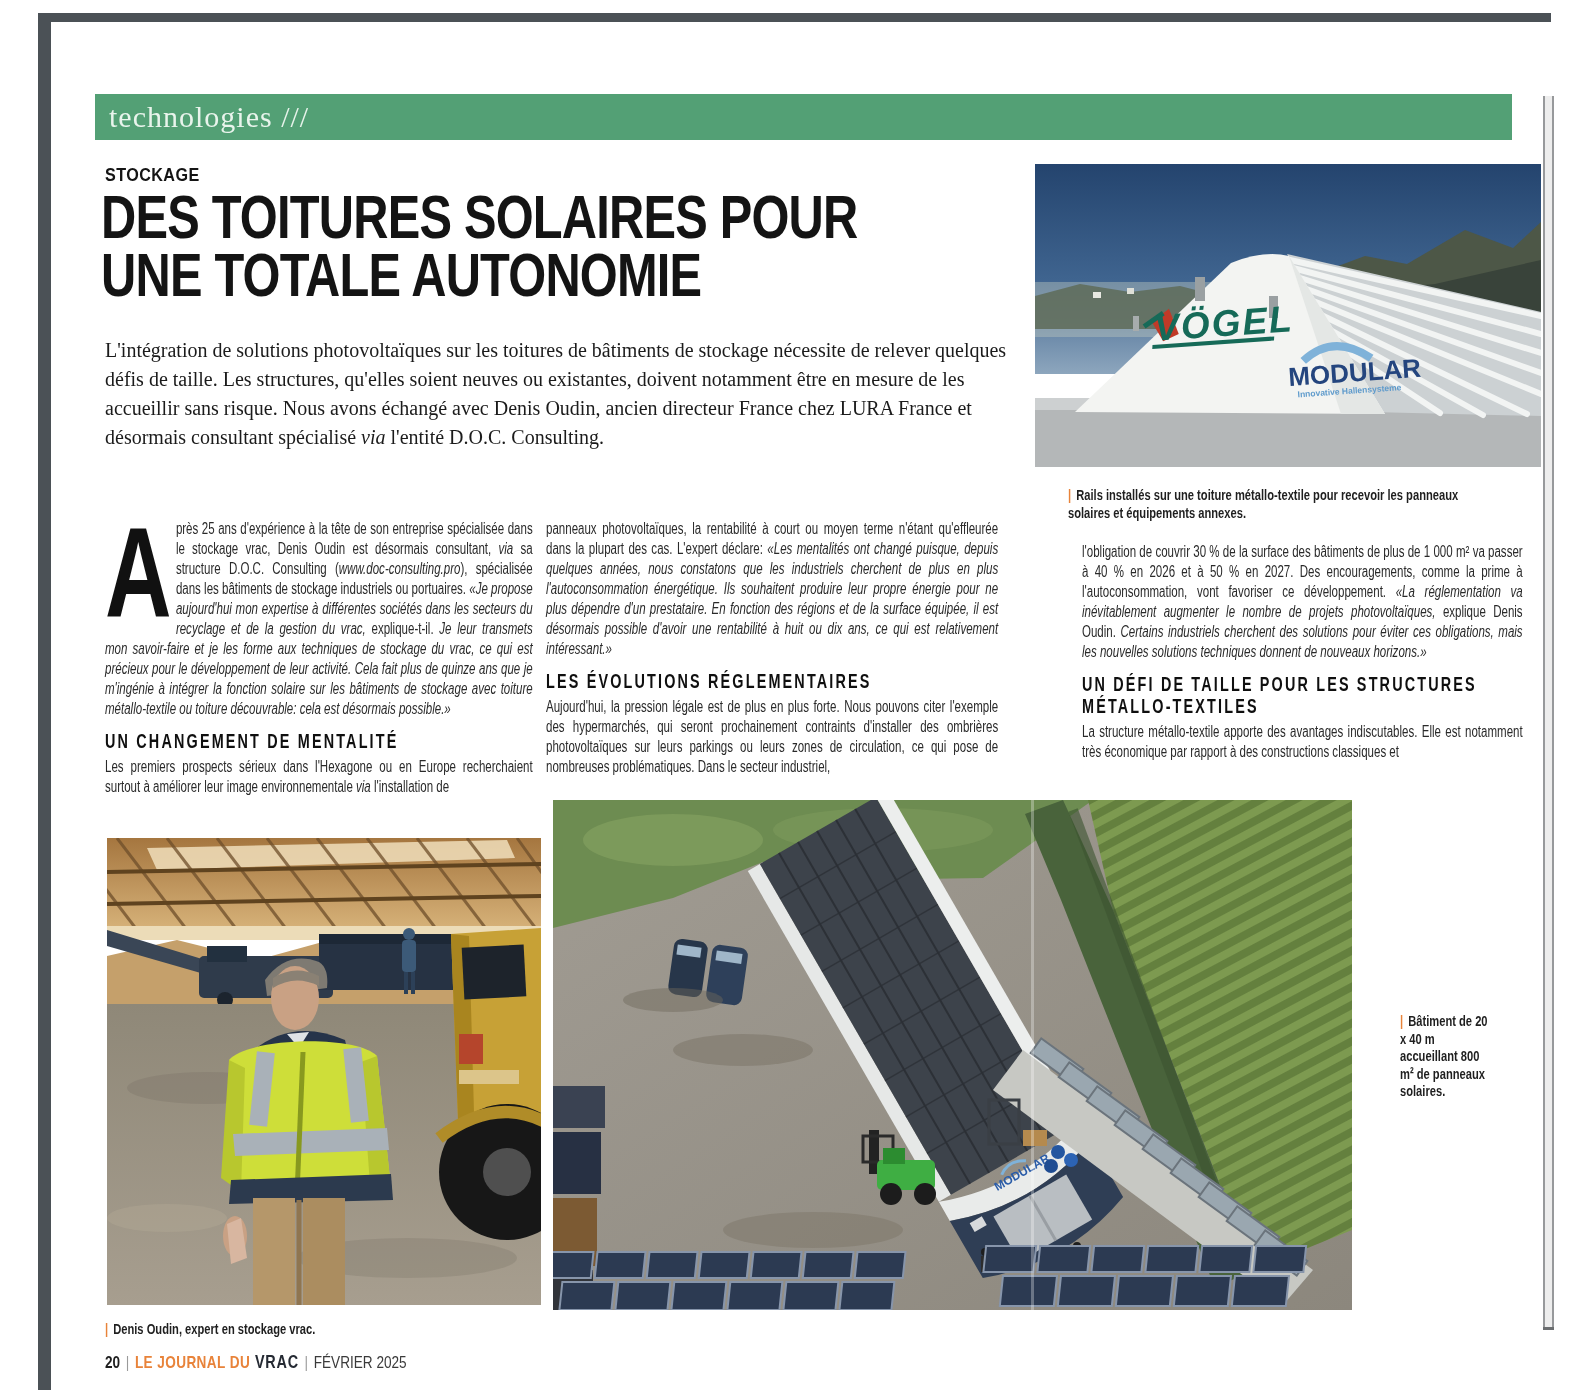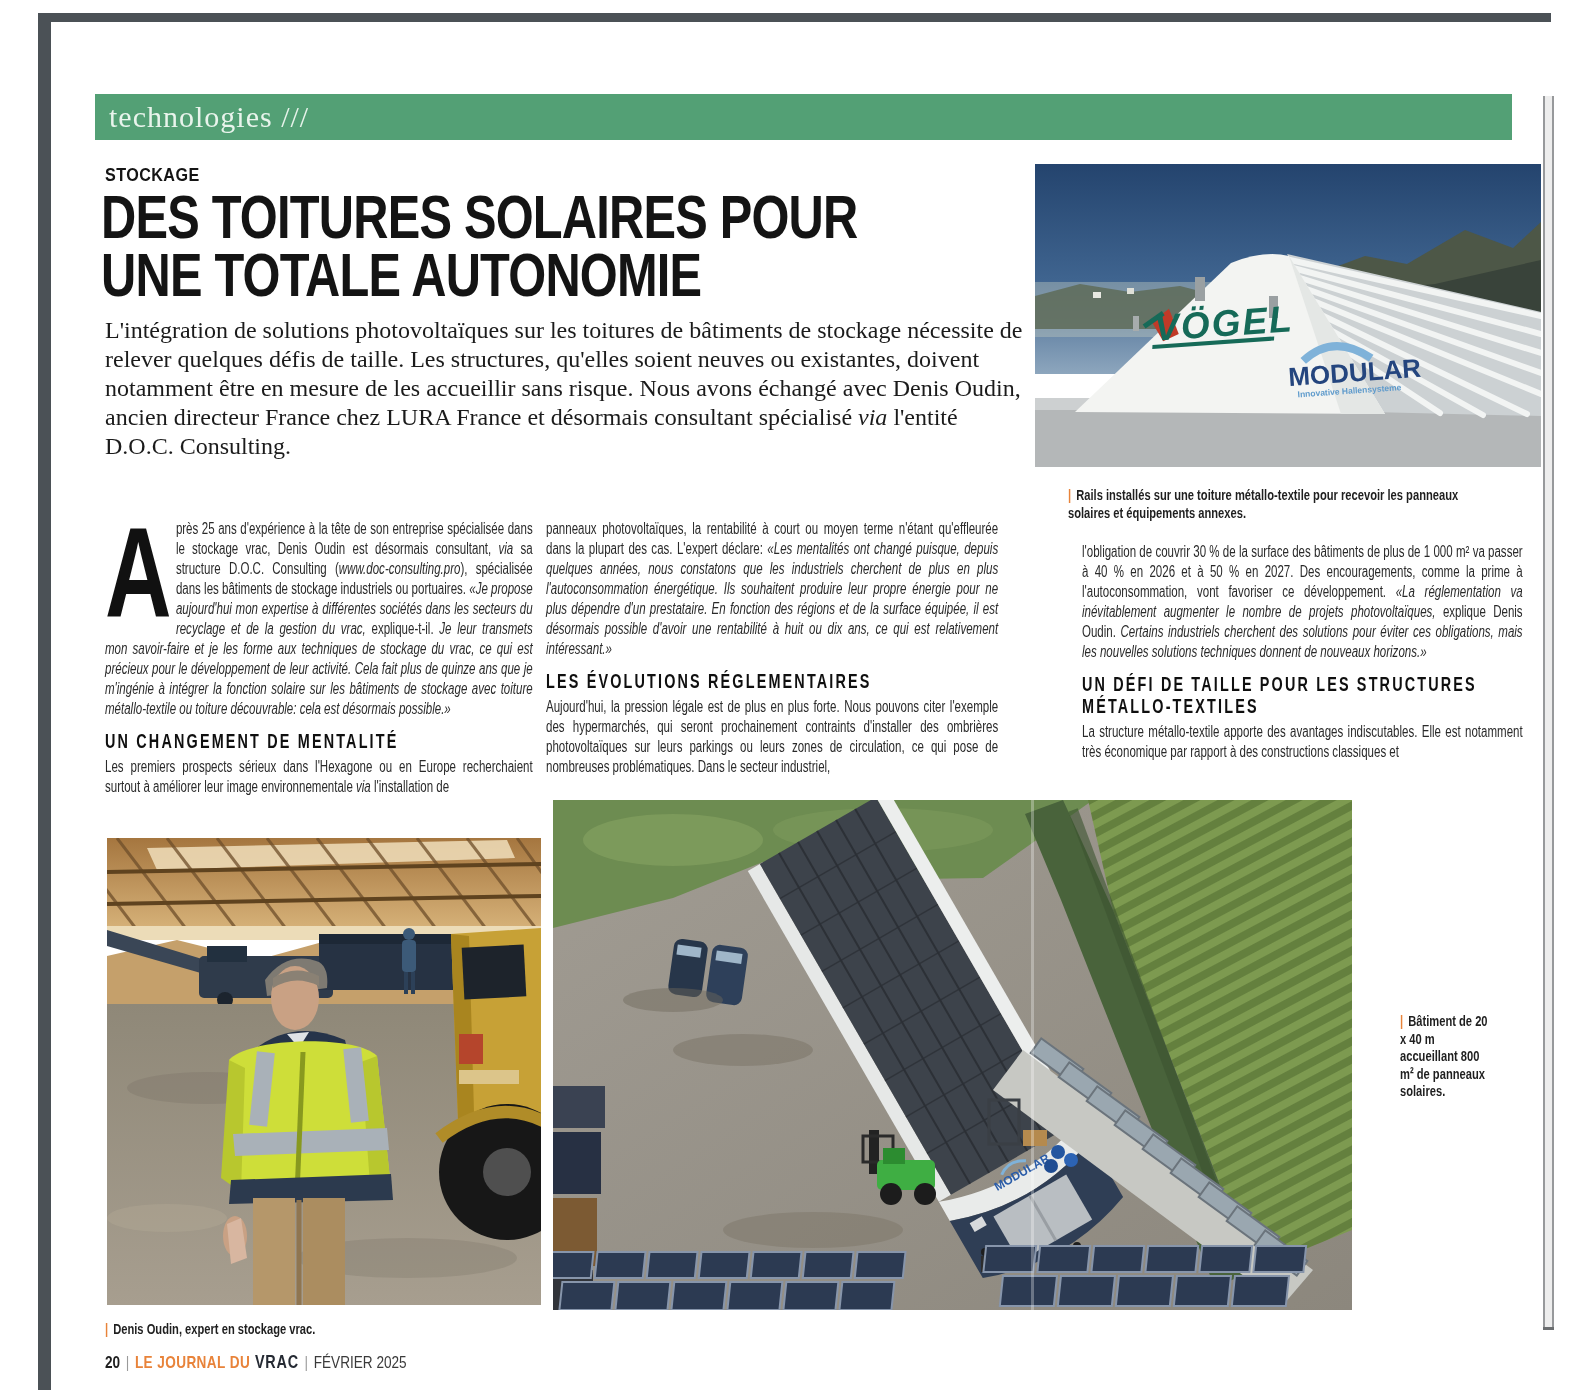--- a/index.html
+++ b/index.html
@@ -13,22 +13,22 @@
   .edge-strip::after{content:"";position:absolute;left:-2px;bottom:0;width:11px;height:3px;background:#6b6e70;}
   
   .banner{position:absolute;left:95px;top:94px;width:1417px;height:46px;background:#53a075;}
   .banner-label{font-family:Liberation Serif, serif;font-size:30px;color:#e9f4ec;
                 padding:6px 0 0 14px;letter-spacing:1px;}
   
   .category{position:absolute;left:105px;top:164px;font-size:19px;font-weight:bold;color:#141414;
             letter-spacing:.5px;transform:scaleX(.85);transform-origin:0 0;}
   .headline{position:absolute;left:101px;top:188px;font-size:61px;line-height:58px;font-weight:bold;
             color:#141414;letter-spacing:-1px;transform:scaleX(.8);transform-origin:0 0;white-space:nowrap;}
-  .lead{position:absolute;left:105px;top:316px;width:920px;font-family:"Liberation Serif",serif;
-        font-size:24px;line-height:29px;color:#1b1b1b;}
+  .lead{position:absolute;left:105px;top:336px;width:920px;font-family:"Liberation Serif",serif;
+        font-size:20px;line-height:29px;color:#1b1b1b;}
   
   .colwrap{position:absolute;transform:scaleX(.72);transform-origin:0 0;font-size:16px;line-height:20px;
            text-align:justify;color:#2a2a2a;}
   .colwrap p{margin:0;}
   .dropcap{float:left;font-family:"Liberation Sans",sans-serif;font-weight:bold;font-size:128px;
            line-height:100px;margin:4px 10px 0 0;letter-spacing:-4px;color:#111;}
   .subhead{margin:11px 0 5px;font-weight:bold;font-size:20px;line-height:22px;letter-spacing:3px;
            text-align:left;color:#0f0f0f;}
   .q{font-style:italic;}
   

